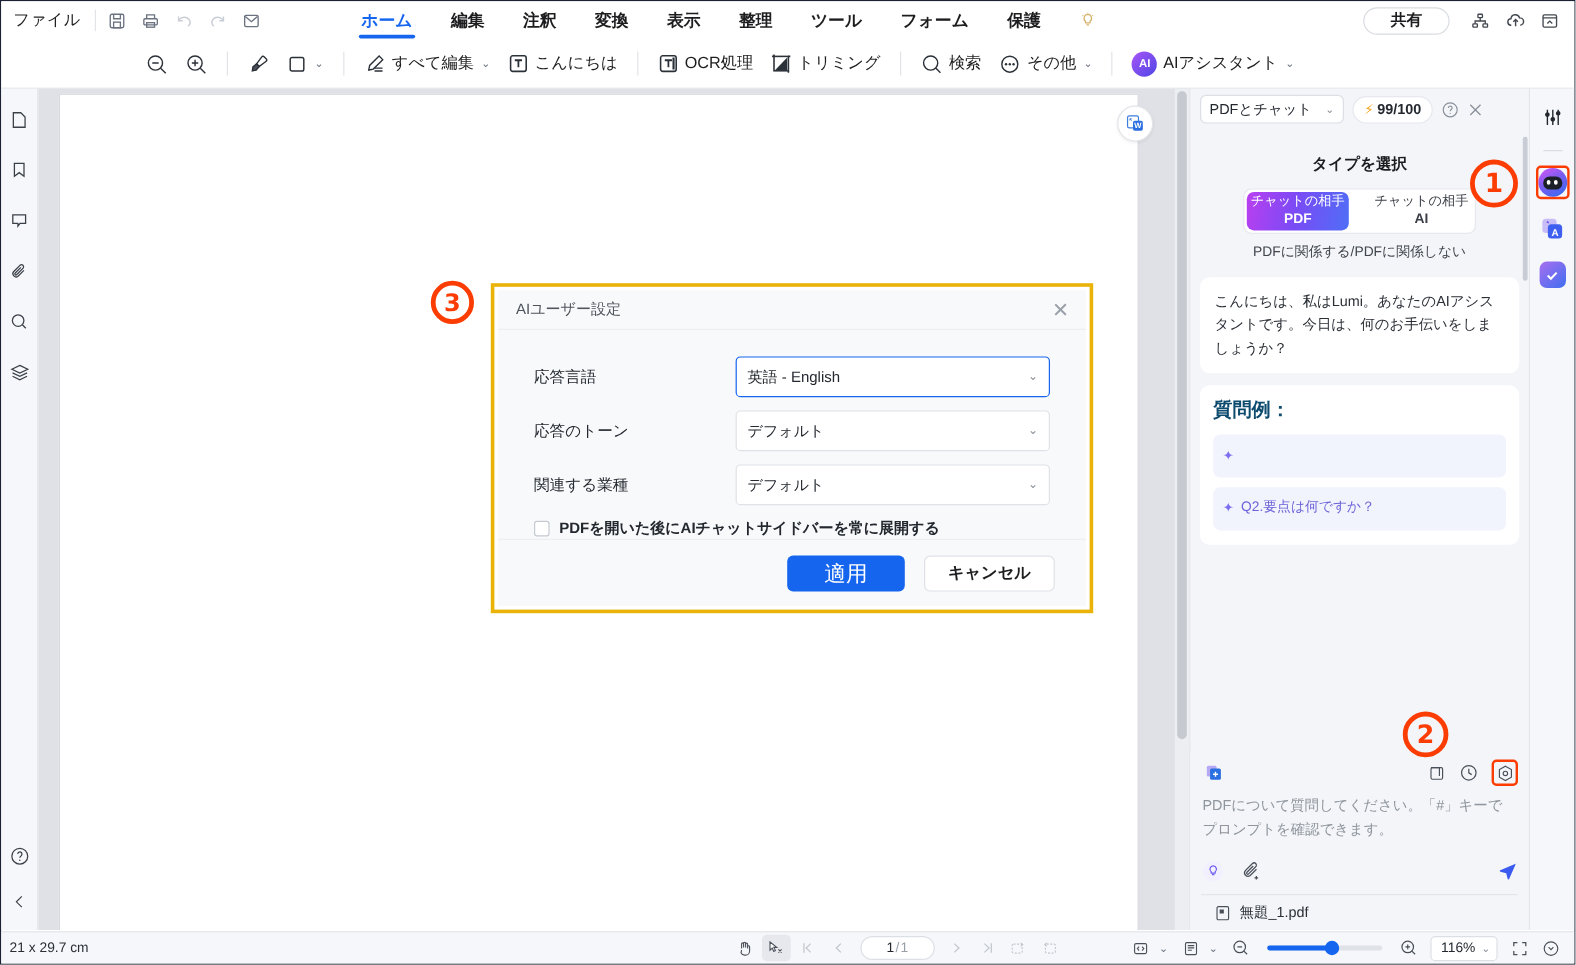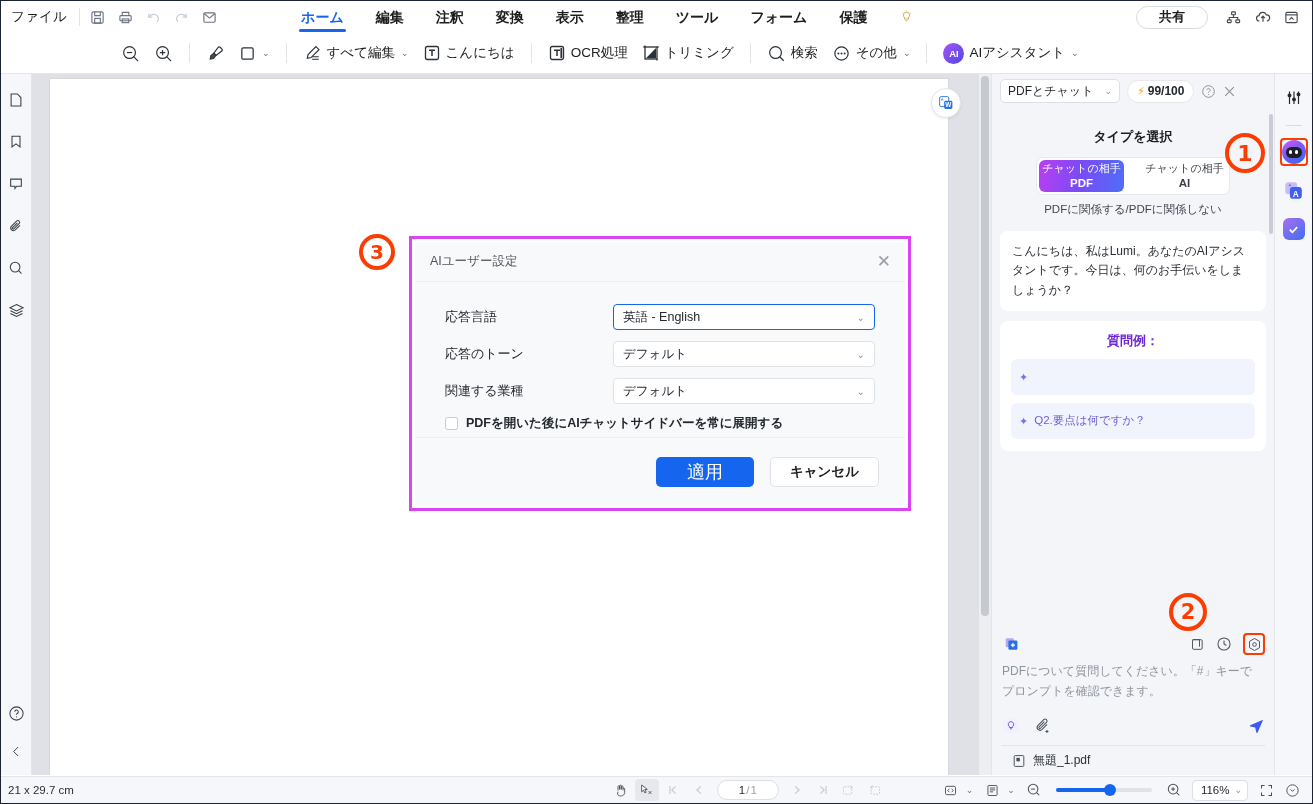--- a/index.html
+++ b/index.html
@@ -112,38 +112,38 @@
     position: absolute; top: 14px; right: 30px;
     width: 30px; height: 30px; border-radius: 50%;
     background: #ffffff; border: 1px solid #e3e5e9;
     display: flex; align-items: center; justify-content: center;
     box-shadow: 0 1px 3px rgba(0,0,0,.08);
   }
 
   
   .dlg-outline {
     position: absolute; left: 408px; top: 235px; width: 502px; height: 275px;
-    border: 3px solid #d946ef; background: #fff;
+    border: 3px solid #eab308; background: #fff;
   }
   .dlg {
     position: absolute; inset: 3px;
     background: #f8f9fb; display: flex; flex-direction: column;
   }
   .dlg-title {
     height: 40px; display: flex; align-items: center;
     padding: 0 14px 0 15px; border-bottom: 1px solid #eceef2;
     background: #f8f9fb;
   }
   .dlg-title .t { font-size: 12.5px; color: #4f545c; }
   .dlg-title .x { margin-left: auto; color: #9aa0a8; font-size: 17px; line-height: 1; }
   .dlg-body { flex: 1; padding: 22px 30px 0 30px; }
   .frow { display: flex; align-items: center; margin-bottom: 11px; }
   .flabel { width: 168px; font-size: 13px; color: #23282f; }
   .fselect {
-    flex: 1; height: 26px; background: #fff; border: 1px solid #dfe2e7; border-radius: 4px;
+    flex: 1; height: 34px; background: #fff; border: 1px solid #dfe2e7; border-radius: 4px;
     display: flex; align-items: center; padding: 0 9px;
     font-size: 12.5px; color: #23282f; position: relative;
   }
   .fselect.focused { border-color: #1565ef; }
   .fselect .sv { flex: 1; }
   .fselect .sc { color: #8c929b; font-size: 10px; }
   .fcheck { display: flex; align-items: center; margin-top: 8px; }
   .cbox {
     width: 13px; height: 13px; border: 1px solid #c5cad1; border-radius: 2.5px;
     background: #fff; margin-right: 8px; flex: none;
@@ -218,21 +218,21 @@
   .toggle-cap {
     text-align: center; font-size: 11.5px; color: #41464e; margin-top: 7px;
   }
   .bubble {
     margin-top: 14px; background: #fff; border-radius: 8px; padding: 11px 12px;
     font-size: 12px; color: #2a2f36; line-height: 1.62;
   }
   .qa-card {
     margin-top: 10px; background: #fff; border-radius: 8px; padding: 11px 11px 12px 11px;
   }
-  .qa-title { font-size: 13px; font-weight: 700; color: #6d28d9; margin-bottom: 9px; text-align: center; }
+  .qa-title { font-size: 16px; font-weight: 700; color: #0c4a6e; margin-bottom: 9px; }
   .qa-item {
     background: #f1f3fd; border-radius: 6px; padding: 8px 9px 8px 8px;
     display: flex; gap: 6px; margin-bottom: 8px;
     font-size: 11.5px; color: #6c63d8; line-height: 1.6;
   }
   .qa-item:last-child { margin-bottom: 0; }
   .spark { color: #7c6ef0; font-size: 11px; flex: none; margin-top: 2px; }
   .chat-scroll {
     position: absolute; right: 1px; top: 6px; width: 4px; height: 120px;
     background: #c9ccd4; border-radius: 3px;

